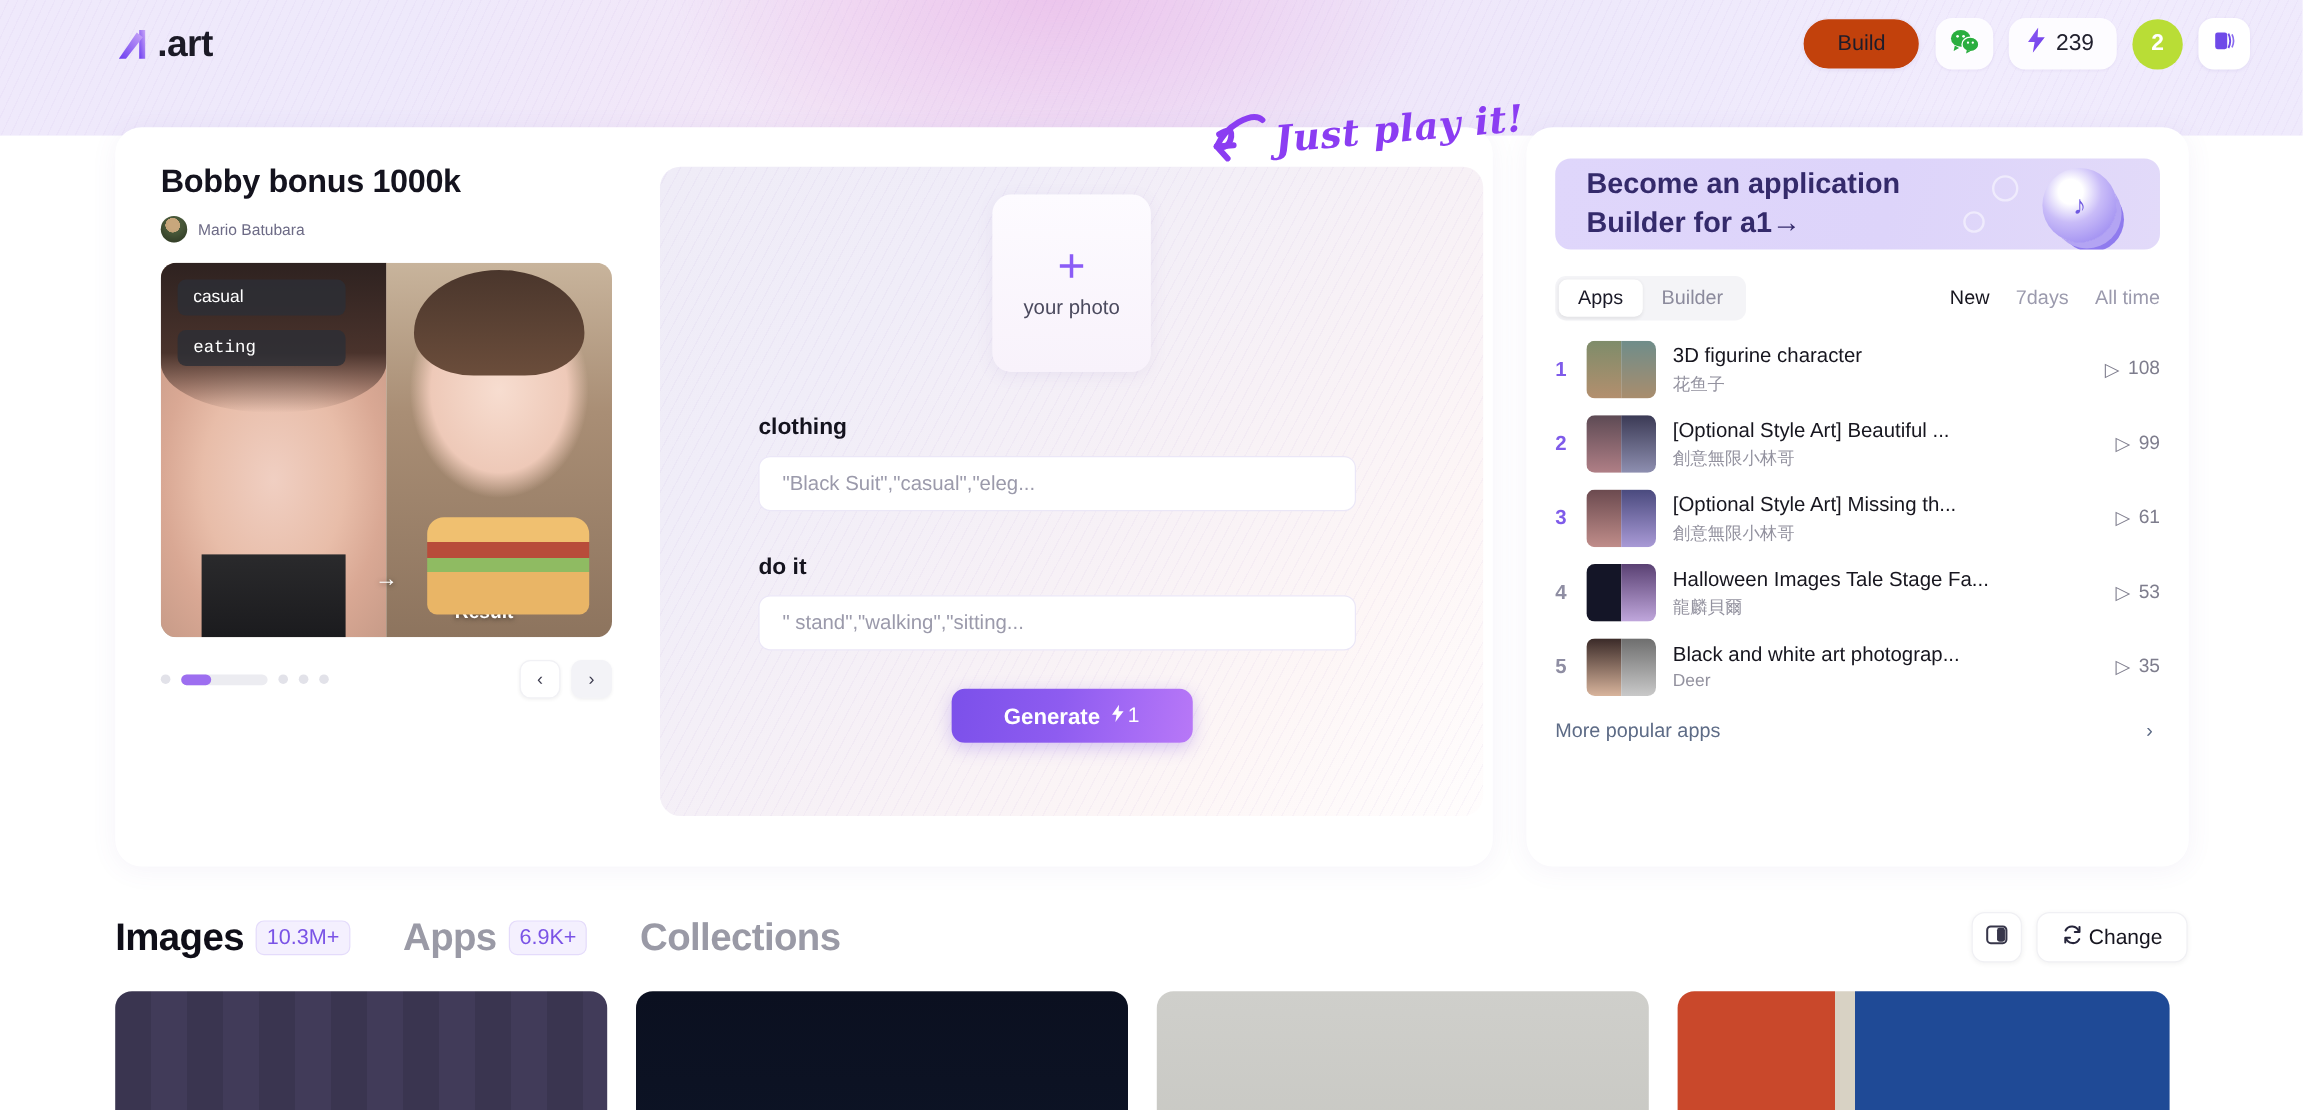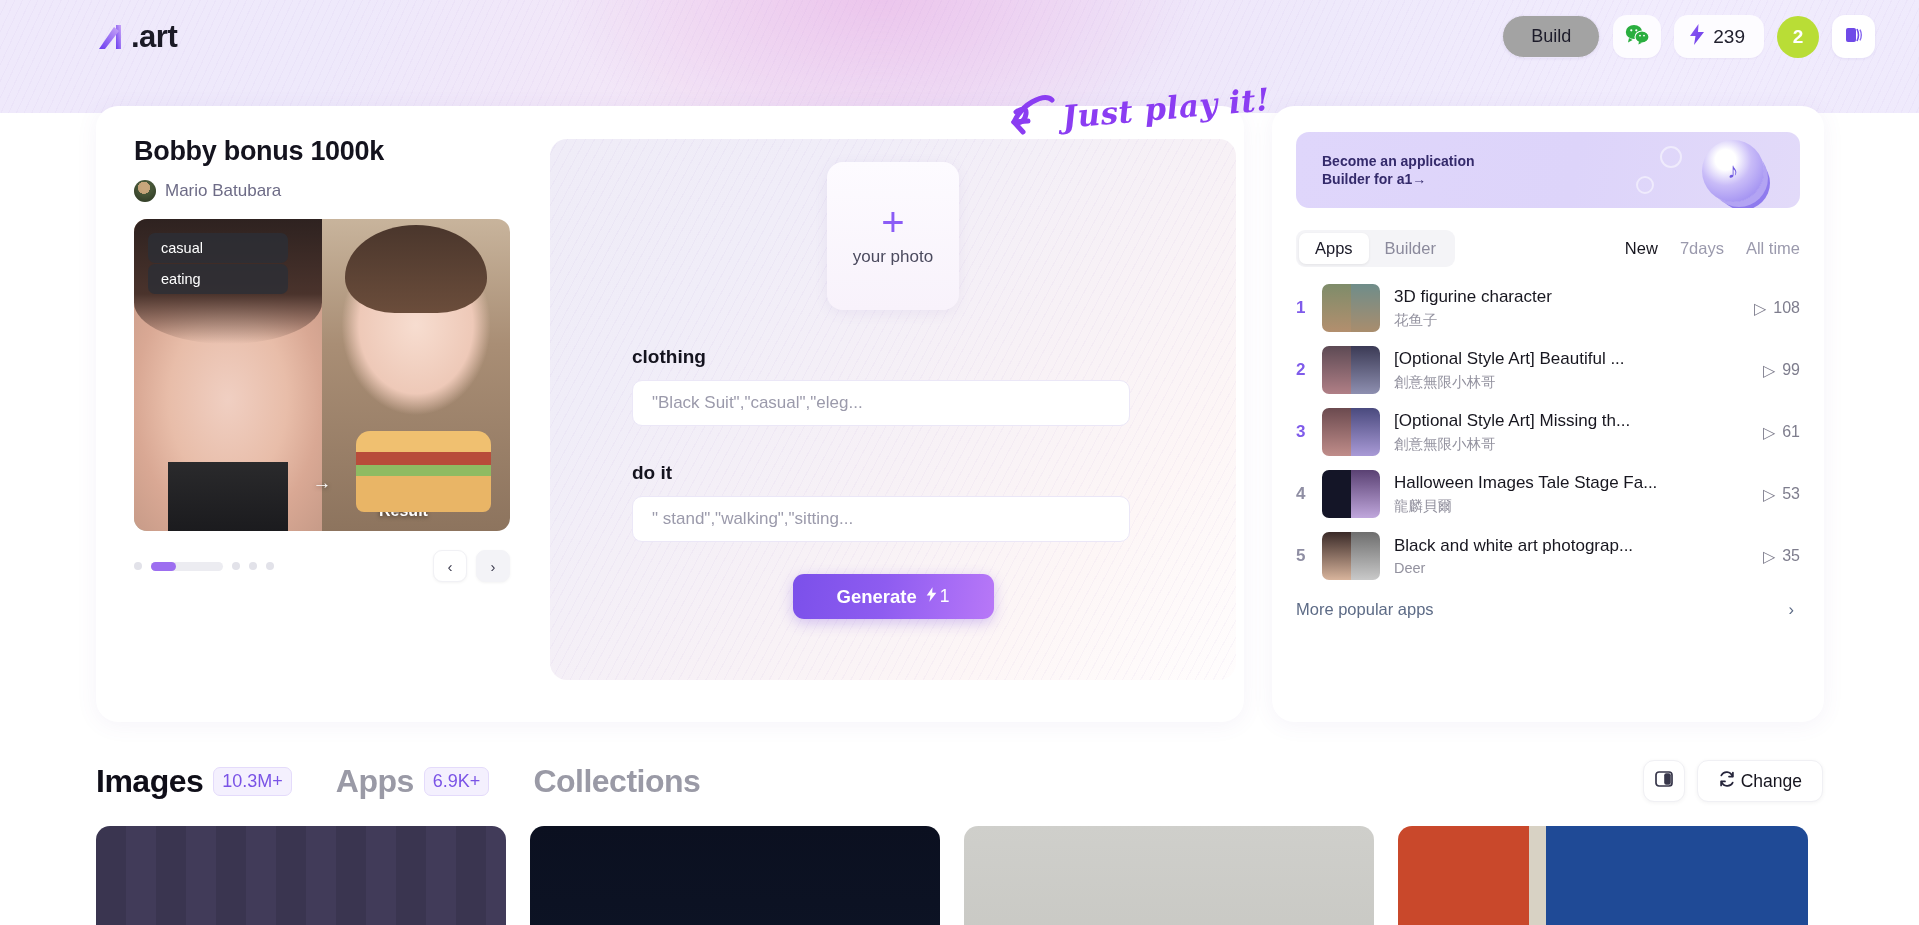--- a/index.html
+++ b/index.html
@@ -31,21 +31,21 @@
   
   .header {
     position: absolute; left: 0; top: 0; width: 1919px; height: 73px;
     display:flex; align-items:center; z-index: 40;
   }
   .logo { margin-left: 96px; display:flex; align-items:center; gap:0px; }
   .logo svg { display:block; }
   .logo .word { font-size: 31px; font-weight: 700; color:#1b1a26; letter-spacing:-.5px; margin-left:1px;}
   .hdr-right { margin-left:auto; margin-right: 44px; display:flex; align-items:center; gap: 13px; }
   .btn-build {
-    height: 43px; padding: 0 28px; border-radius: 22px; background:#a3a3a3;
+    height: 43px; padding: 0 28px; border-radius: 22px; background:#c2410c;
     border: 1px solid #ece6fa; box-shadow: 0 1px 3px rgba(90,60,160,.07);
     display:flex; align-items:center; justify-content:center;
     font-size: 18px; color:#1d1c2a; font-weight: 400; cursor:pointer;
   }
   .pill-icon {
     height: 43px; width: 48px; border-radius: 14px; background:#fdfcff;
     display:flex; align-items:center; justify-content:center; cursor:pointer;
     box-shadow: 0 1px 2px rgba(90,60,160,.05);
   }
   .pill-credits {
@@ -73,21 +73,21 @@
     display:flex; z-index: 10;
   }
   .left-col { width: 432px; padding: 30px 0 0 38px; }
   .app-title { font-size: 27px; font-weight: 700; color:#14131e; letter-spacing:-.3px; }
   .author { display:flex; align-items:center; gap:9px; margin-top: 13px; }
   .author .ava {
     width:22px;height:22px;border-radius:50%;
     background: radial-gradient(circle at 45% 35%, #c8a77c 0 32%, #4a5a3a 33% 100%);
     box-shadow: inset 0 -4px 6px rgba(0,0,0,.3);
   }
-  .author .name { font-size: 17px; color:#6d6b86; }
+  .author .name { font-size: 13px; color:#6d6b86; }
 
   .preview {
     margin-top: 17px; width: 376px; height: 312px; border-radius: 13px;
     overflow:hidden; position:relative; display:flex;
   }
   .preview .half { width: 50%; height:100%; position:relative; }
   .ph-left {
     background:
       radial-gradient(ellipse 70% 60% at 50% 58%, #f0cfc2 0%, #e8bda9 45%, #d9a894 70%, #c79b88 100%),
       linear-gradient(#cfd9cf,#b9c3b6);
@@ -114,21 +114,21 @@
   .ph-right::after{
     content:""; position:absolute; left:18%; right:10%; bottom:6%; height:26%;
     background: linear-gradient(#f0c070 0 26%, #b84c3a 26% 42%, #8fbb62 42% 56%, #e9b566 56% 100%);
     border-radius: 14px 14px 8px 8px;
   }
   .tag {
     position:absolute; left: 14px; border-radius: 7px; background: rgba(44,46,54,.82);
     color:#fff; font-size:14.5px; padding: 7px 13px; min-width:140px;
   }
   .tag1 { top: 14px; }
-  .tag2 { top: 45px; }
+  .tag2 { top: 56px; font-family: Liberation Mono, monospace; }
   .plabel {
     position:absolute; bottom: 11px; color:#fff; font-size:16px; font-weight:600;
     text-shadow: 0 1px 4px rgba(0,0,0,.55);
   }
   .plabel.l { left: 64px; }
   .plabel.r { left: 57px; }
   .arrow-mid {
     position:absolute; left:50%; top: 81%; transform: translateX(-50%);
     color:#fff; font-size: 19px; text-shadow: 0 1px 4px rgba(0,0,0,.5);
   }
@@ -190,21 +190,21 @@
     position:absolute; left: 1272px; top: 106px; width: 552px; height: 616px;
     background:#fff; border-radius: 22px; z-index: 10;
     box-shadow: 0 3px 22px rgba(110,80,170,.07);
     padding: 26px 24px 0 24px;
   }
   .promo {
     height: 76px; border-radius: 13px; position:relative; overflow:hidden;
     background: linear-gradient(100deg,#dfd6fb 0%, #ddd4fa 55%, #e2daf9 100%);
     display:flex; align-items:center; padding-left: 26px; cursor:pointer;
   }
-  .promo .ptext { font-size: 14px; font-weight: 700; color:#342a6b; line-height: 1.32; }
+  .promo .ptext { font-size: 24px; font-weight: 700; color:#342a6b; line-height: 1.32; }
   .promo .coin {
     position:absolute; right: 36px; top: 8px; width: 62px; height:62px; border-radius:50%;
     background: radial-gradient(circle at 38% 32%, #ffffff 0 18%, #c9bcf8 45%, #8c79ee 100%);
     box-shadow: 6px 7px 0 -2px #b3a4f3, 10px 12px 0 -4px #8f7bee;
     display:flex;align-items:center;justify-content:center;color:#6f59e0;font-size:22px;font-weight:700;
   }
   .promo .bub { position:absolute; border-radius:50%; border:2px solid rgba(255,255,255,.5); }
 
   .tabs-row { display:flex; align-items:center; margin-top: 22px; }
   .segs { display:flex; background:#f4f4f7; border-radius: 9px; padding: 3px; }

